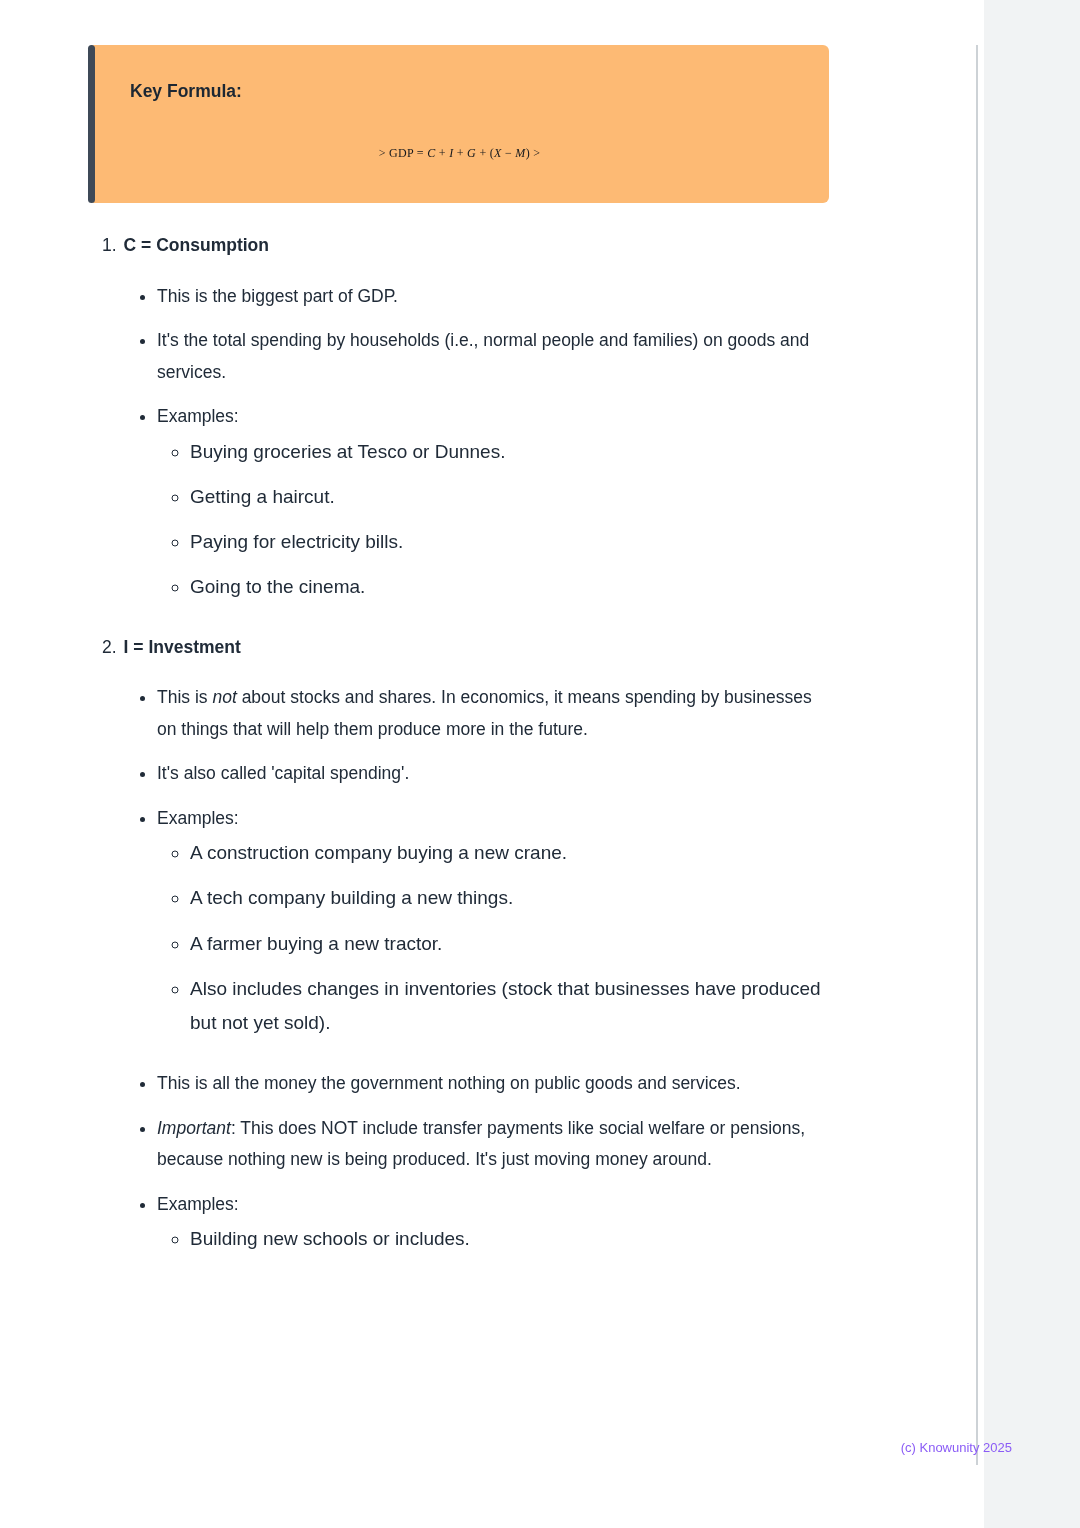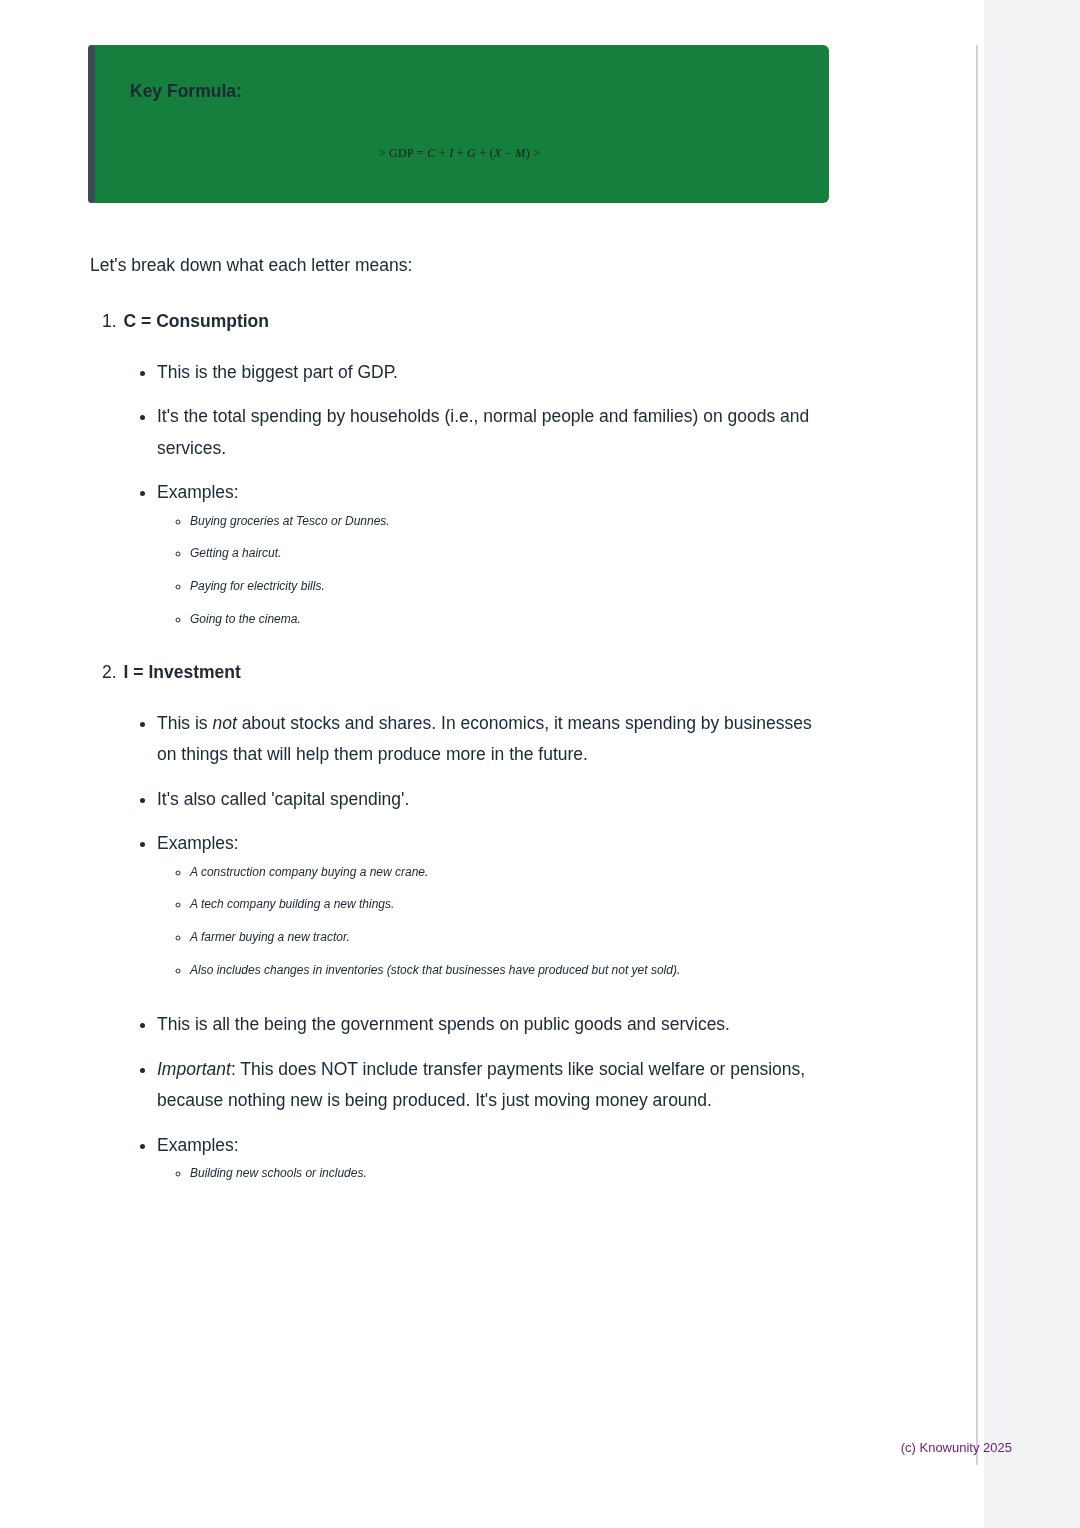--- a/index.html
+++ b/index.html
@@ -14,21 +14,21 @@
     overflow: hidden;
   }
   .content {
     position: absolute;
     left: 88px;
     top: 45px;
     width: 741px;
   }
   .callout {
     position: relative;
-    background: #15803d;
+    background: #fdba74;
     border-radius: 6px;
     padding: 36px 40px 42px 42px;
   }
   .accent-bar {
     position: absolute;
     left: 0; top: 0; bottom: 0;
     width: 7px;
     border-radius: 5px;
     background: #3e4957;
   }
@@ -71,22 +71,21 @@
     font-size: 17.5px;
   }
   ul.subbullets {
     list-style: circle;
     margin: 2px 0 0 0;
     padding-left: 33px;
   }
   ul.subbullets > li {
     margin-bottom: 11px;
     line-height: 1.8;
-    font-size: 12px;
-    font-style: italic;
+    font-size: 19px;
   }
   .it { font-style: italic; }
   .side-line {
     position: absolute;
     left: 976px;
     top: 45px;
     height: 1420px;
     width: 2px;
     background: #cdd2d6;
   }
@@ -96,40 +95,39 @@
     top: 0;
     width: 96px;
     height: 1528px;
     background: #f1f3f4;
   }
   .copyright {
     position: absolute;
     right: 68px;
     top: 1440px;
     font-size: 13px;
-    color: #701a75;
+    color: #8b5cf6;
     z-index: 2;
     white-space: nowrap;
   }
 </style>
 </head>
 <body>
 
 <div class="side-panel"></div>
 <div class="side-line"></div>
 
 <div class="content">
 
   <div class="callout">
     <div class="accent-bar"></div>
     <div class="callout-label">Key Formula:</div>
     <div class="formula" id="formula"><span>&gt; GDP = </span><span class="var">C</span><span> + </span><span class="var">I</span><span> + </span><span class="var">G</span><span> + (</span><span class="var">X</span><span> − </span><span class="var">M</span><span>) &gt;</span></div>
   </div>
 
-  <p class="intro">Let's break down what each letter means:</p>
 
   <div id="sections">
       <div class="section">
         <div class="section-heading"><span class="num">1.</span><span class="stitle">C = Consumption</span></div>
         <ul class="bullets">
           <li class="bullet"><span class="btext"><span>This is the biggest part of GDP.</span></span></li>
           <li class="bullet"><span class="btext"><span>It's the total spending by households (i.e., normal people and families) on goods and services.</span></span></li>
           <li class="bullet"><span class="btext"><span>Examples:</span></span><ul class="subbullets">
               <li class="subbullet"><span class="btext"><span>Buying groceries at Tesco or Dunnes.</span></span></li>
               <li class="subbullet"><span class="btext"><span>Getting a haircut.</span></span></li>
@@ -146,21 +144,21 @@
           <li class="bullet"><span class="btext"><span>Examples:</span></span><ul class="subbullets">
               <li class="subbullet"><span class="btext"><span>A construction company buying a new crane.</span></span></li>
               <li class="subbullet"><span class="btext"><span>A tech company building a new things.</span></span></li>
               <li class="subbullet"><span class="btext"><span>A farmer buying a new tractor.</span></span></li>
               <li class="subbullet"><span class="btext"><span>Also includes changes in inventories (stock that businesses have produced but not yet sold).</span></span></li>
             </ul></li>
         </ul>
       </div>
       <div class="section">
         <ul class="bullets">
-          <li class="bullet"><span class="btext"><span>This is all the being the government spends on public goods and services.</span></span></li>
+          <li class="bullet"><span class="btext"><span>This is all the money the government nothing on public goods and services.</span></span></li>
           <li class="bullet"><span class="btext"><span class="it">Important</span><span>: This does NOT include transfer payments like social welfare or pensions, because nothing new is being produced. It's just moving money around.</span></span></li>
           <li class="bullet"><span class="btext"><span>Examples:</span></span><ul class="subbullets">
               <li class="subbullet"><span class="btext"><span>Building new schools or includes.</span></span></li>
             </ul></li>
         </ul>
       </div>
     </div>
 
 </div>
 

